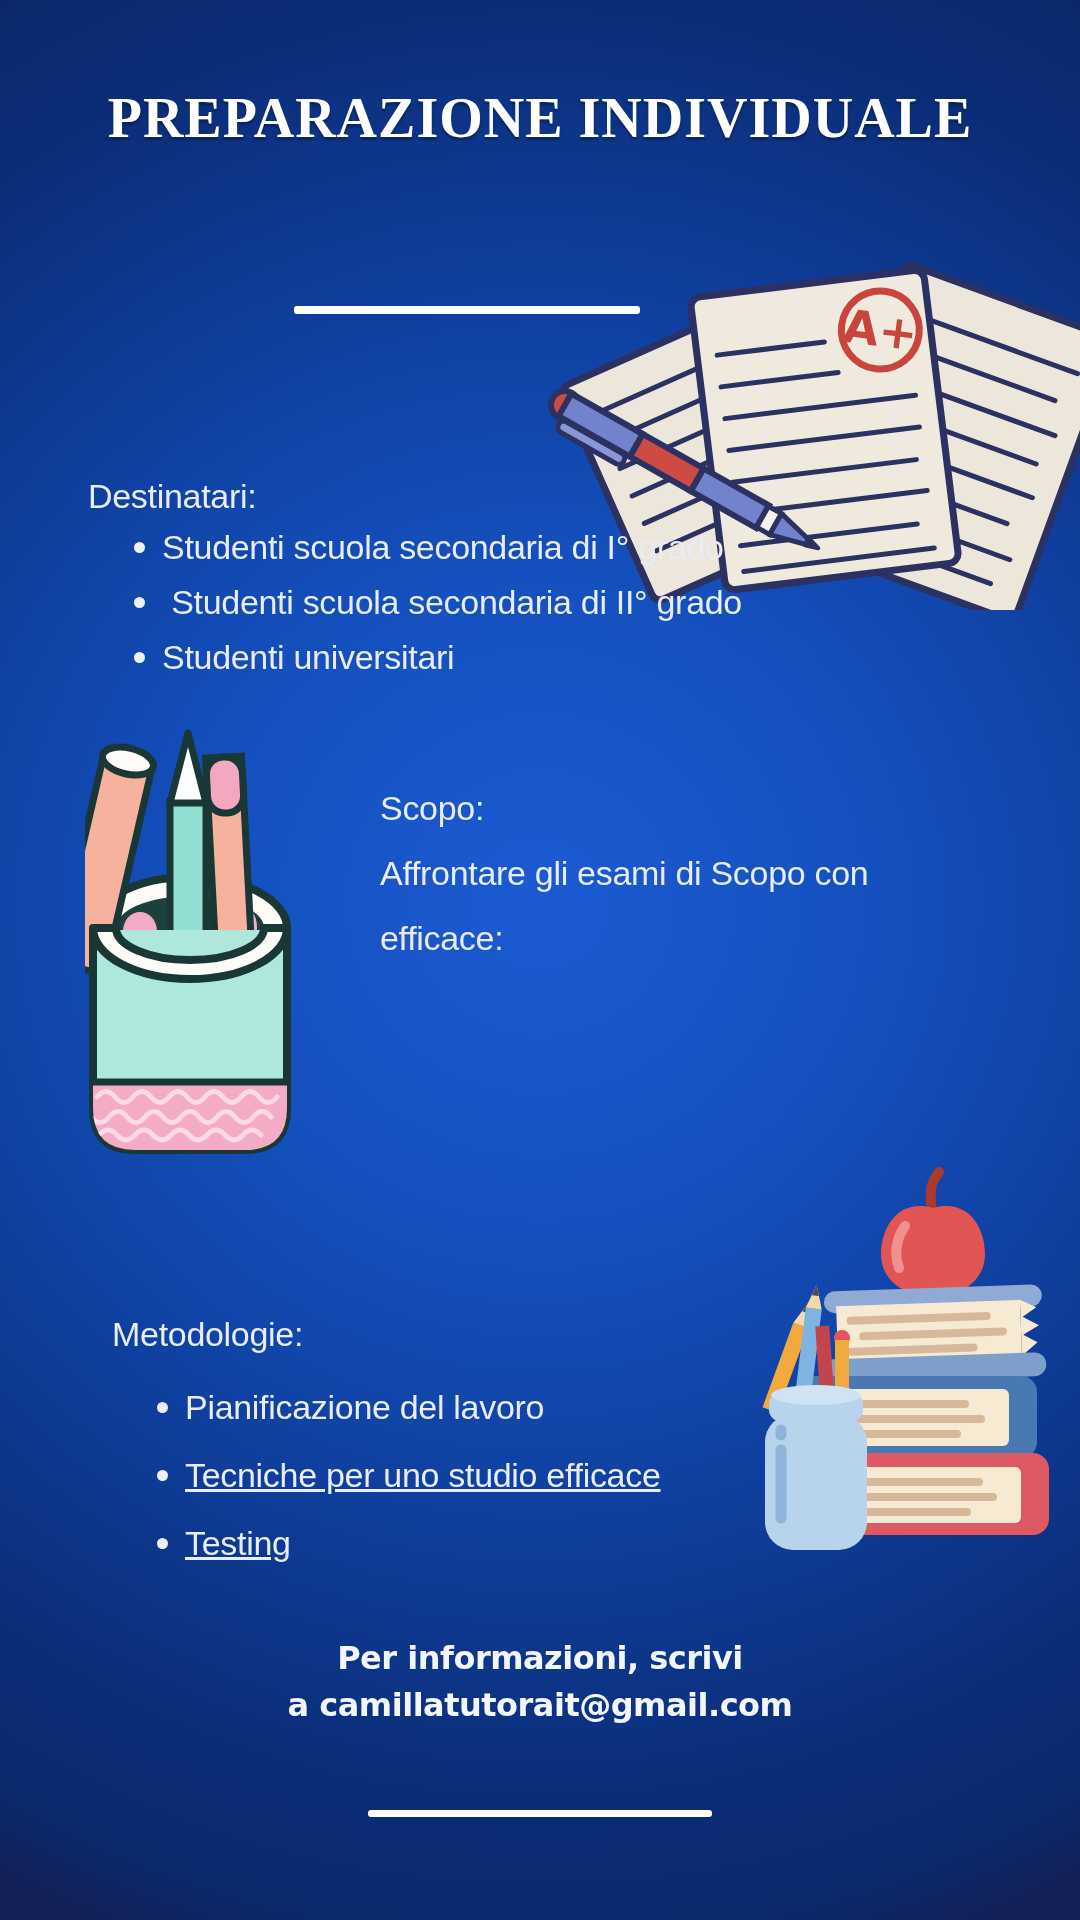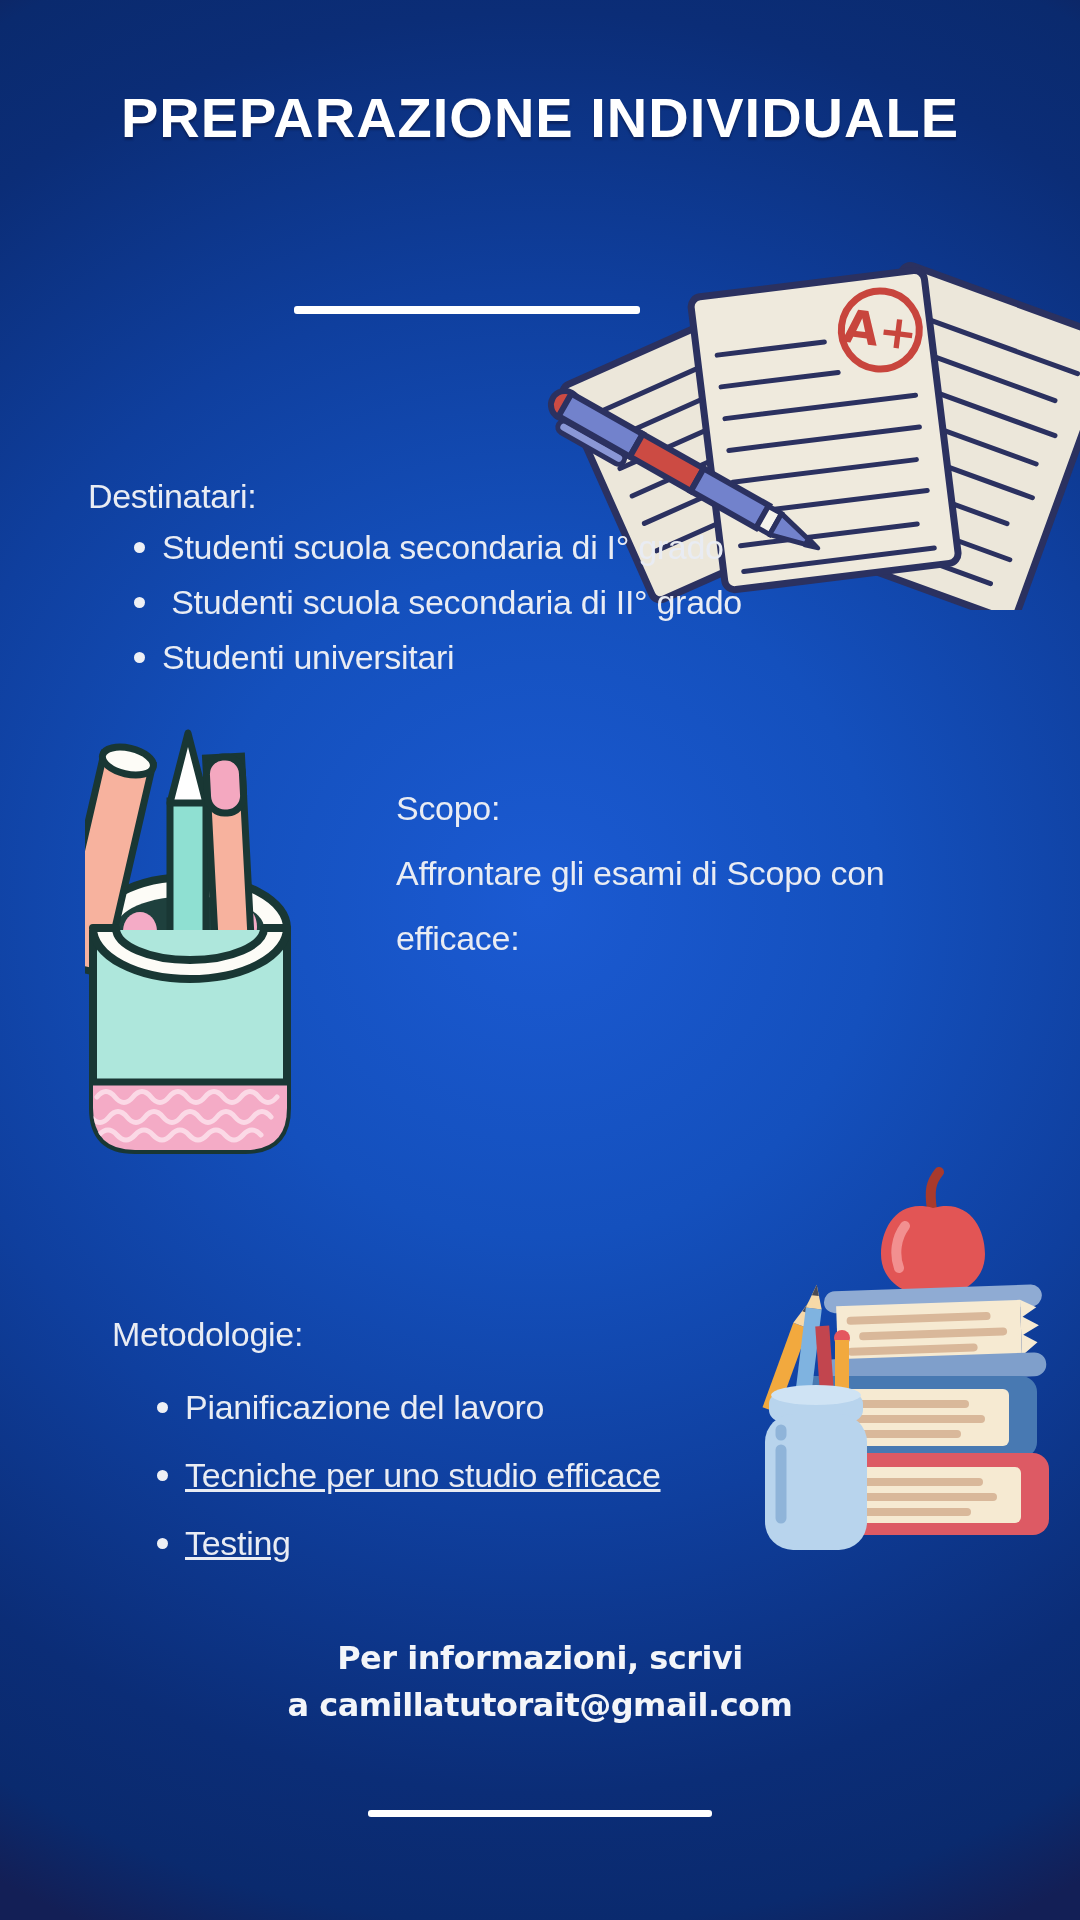--- a/index.html
+++ b/index.html
@@ -3,42 +3,42 @@
 <meta charset="utf-8">
 <style>
   html,body{margin:0;padding:0;background:#0a1c4e;}
   #canvas{
     position:relative;width:1080px;height:1920px;overflow:hidden;
     font-family:"Liberation Sans",sans-serif;
     background:radial-gradient(ellipse 105% 58% at 50% 47%,
       #1b5ad2 0%, #1450bd 30%, #0f3f9e 55%, #0b2d77 80%, #0a2a6e 92%, #131f56 100%);
   }
   .title{position:absolute;top:84px;left:0;right:0;text-align:center;color:#ffffff;
-         font-family:Liberation Sans, sans-serif;font-weight:800;
+         font-family:Liberation Serif, serif;font-weight:800;
          text-shadow:0 3px 2px rgba(9,18,55,.45);}
   .title-l1{font-size:56px;letter-spacing:1px;line-height:68px;}
   .title-l2{font-size:52px;letter-spacing:1px;line-height:62px;margin-top:8px;}
   .divider{position:absolute;background:#ffffff;border-radius:3px;}
   .divider.top{left:294px;top:306px;width:346px;height:8px;}
   .divider.bottom{left:368px;top:1810px;width:344px;height:7px;}
 
   .sec{position:absolute;color:#e9ecf3;font-size:34px;letter-spacing:-0.3px;}
   .sec-label{line-height:44px;}
   ul.blist{list-style:none;margin:0;padding:0;}
   ul.blist li{display:flex;align-items:center;line-height:43px;}
   .bullet-dot{width:11px;height:11px;border-radius:50%;background:#eef0f5;
               flex:0 0 11px;margin-right:17px;}
   .bullet-text{white-space:pre-wrap;}
 
   .sec-destinatari{left:88px;top:474px;}
   .sec-destinatari .sec-label{margin-bottom:8px;}
   .sec-destinatari ul{padding-left:46px;}
   .sec-destinatari li+li{margin-top:12px;}
 
-  .sec-scopo{left:396px;top:776px;}
+  .sec-scopo{left:380px;top:776px;}
   .sec-scopo .intro{line-height:65px;}
   .sec-scopo ul{padding-left:34px;margin-top:12px;}
   .sec-scopo li+li{margin-top:22px;}
 
   .sec-metodologie{left:112px;top:1312px;}
   .sec-metodologie .sec-label{margin-bottom:30px;}
   .sec-metodologie ul{padding-left:45px;}
   .sec-metodologie li+li{margin-top:25px;text-decoration:underline;}
 
   .footer{position:absolute;top:1593px;left:0;right:0;text-align:center;color:#f3f5f9;

